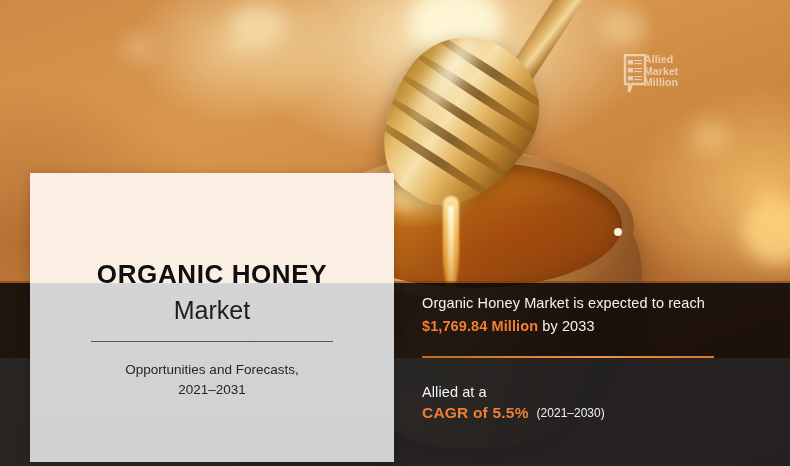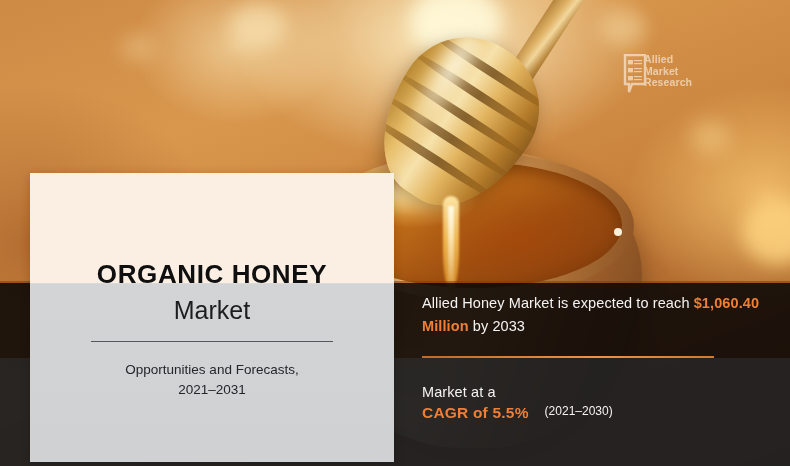--- a/index.html
+++ b/index.html
@@ -155,21 +155,21 @@
   .stats { position:absolute; left:422px; top:292px; width:340px; }
   .stat-line {
     font-size:14.5px; color:#f4f3f2; line-height:1.62; letter-spacing:.1px;
   }
   .hl { color:#f07f36; font-weight:bold; }
   .stat-rule {
     margin:17px 0 0 0; width:292px; height:1.6px;
     background:linear-gradient(90deg,#c06a24,#ef9245 60%,#cf7a2c);
   }
   .stat-block2 { margin-top:23px; }
-  .cagr-row { display:flex; align-items:flex-start; gap:16px; }
+  .cagr-row { display:flex; align-items:center; gap:8px; }
   .cagr-big { font-size:15.5px; font-weight:bold; color:#f07f36; letter-spacing:.2px; }
   .cagr-years { font-size:12px; color:#f4f3f2; }
 
   
   .logo { position:absolute; left:623px; top:52px; width:96px; height:46px; opacity:.62; }
   .logo-mark { position:absolute; left:0; top:2px; width:24px; height:40px; }
   .logo-text {
     position:absolute; left:21px; top:2px;
     font-size:10.5px; line-height:11.6px; font-weight:bold;
     color:#fdf4ea; letter-spacing:.1px;
@@ -223,39 +223,39 @@
         <rect x="11" y="9" width="8" height="1.2" fill="#fdf4ea"></rect>
         <rect x="11" y="14" width="8" height="1.2" fill="#fdf4ea"></rect>
         <rect x="11" y="17" width="8" height="1.2" fill="#fdf4ea"></rect>
         <rect x="11" y="22" width="8" height="1.2" fill="#fdf4ea"></rect>
         <rect x="11" y="25" width="8" height="1.2" fill="#fdf4ea"></rect>
       </svg>
     </span>
     <span class="logo-text">
       <span>Allied</span><br>
       <span>Market</span><br>
-      <span>Research</span>
+      <span>Million</span>
     </span>
   </div>
 
   <div class="card">
     <div class="card-title">ORGANIC HONEY</div>
     <div class="card-sub">Market</div>
     <div class="card-rule"></div>
     <div class="card-desc" style="white-space:pre-line;">Opportunities and Forecasts,
 2021–2031</div>
   </div>
 
   <div class="stats">
     <div class="stat-line">
-      <span>Allied Honey Market is expected to reach </span><span class="hl">$1,060.40 Million</span><span> by 2033</span>
+      <span>Organic Honey Market is expected to reach </span><span class="hl">$1,769.84 Million</span><span> by 2033</span>
     </div>
     <div class="stat-rule"></div>
     <div class="stat-block2">
-      <div class="stat-line">Market at a</div>
+      <div class="stat-line">Allied at a</div>
       <div class="cagr-row">
         <span class="cagr-big">CAGR of 5.5%</span>
         <span class="cagr-years">(2021–2030)</span>
       </div>
     </div>
   </div>
 
 </div>
 
 </body></html>

